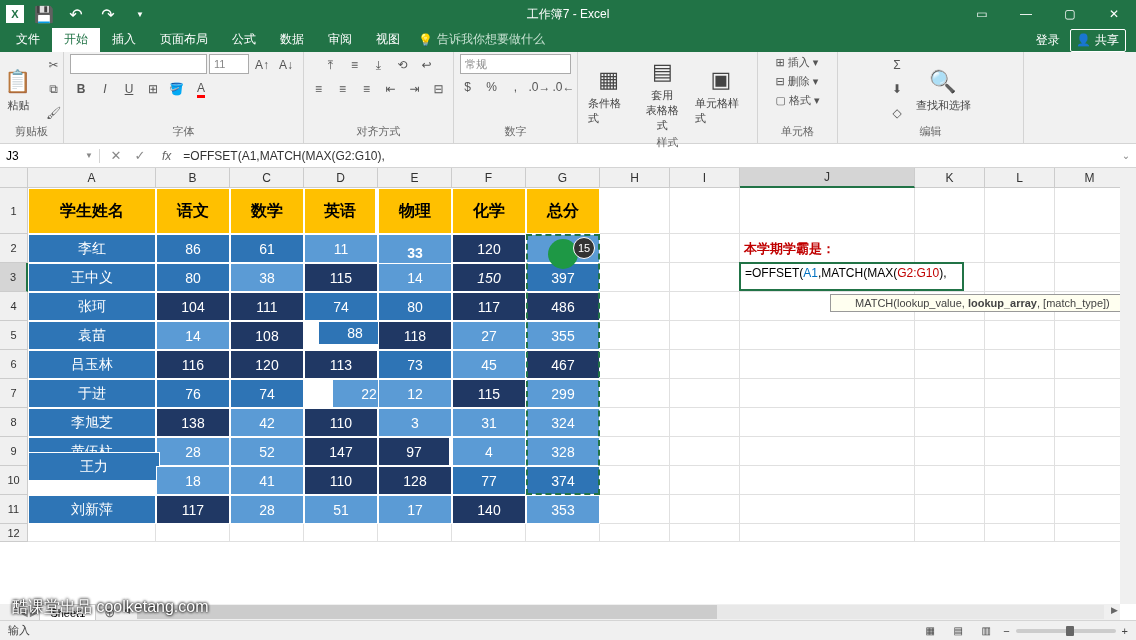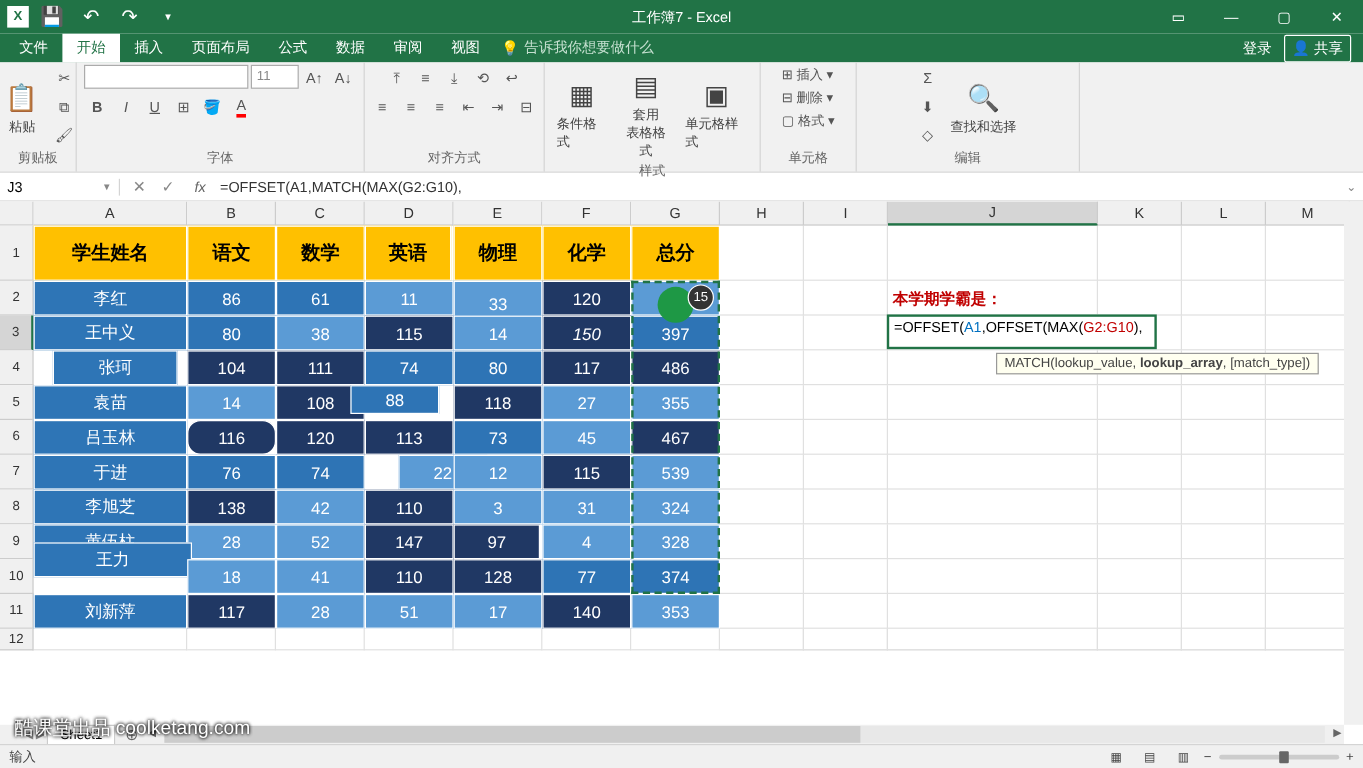--- a/index.html
+++ b/index.html
@@ -64,21 +64,21 @@
 .c-light { background: #5b9bd5; }
 
 
 .range-sel { position: absolute; border: 2px dashed #217346; pointer-events: none; }
 
 
 .formula-cell { position: absolute; border: 2px solid #217346; background: #fff; font-size: 12px; padding: 2px 4px; color: #333; }
 .formula-cell .fn { color: #000; }
 .formula-cell .ref { color: #0070c0; }
 .formula-cell .ref2 { color: #c00000; }
-.tooltip { position: absolute; background: #fffff0; border: 1px solid #999; font-size: 11px; padding: 2px 6px; color: #444; }
+.tooltip { position: absolute; background: #fffff0; border: 1px solid #999; font-size: 11px; padding: 2px 24px; color: #444; }
 .tooltip b { font-weight: bold; }
 
 .label-cell { position: absolute; color: #c00000; font-weight: bold; font-size: 13px; }
 
 
 .step-badge { position: absolute; width: 30px; height: 30px; border-radius: 50%; background: #1e9845; display: flex; align-items: center; justify-content: center; }
 .step-num { position: absolute; width: 22px; height: 22px; border-radius: 50%; background: #333; color: #fff; font-size: 11px; display: flex; align-items: center; justify-content: center; border: 1px solid #fff; }
 
 
 .hscroll { position: absolute; bottom: 0; left: 0; right: 16px; height: 16px; background: #f0f0f0; display: flex; align-items: center; }
@@ -188,20 +188,33 @@
       <div class="small-row">
         <div class="small-btn">≡</div>
         <div class="small-btn">≡</div>
         <div class="small-btn">≡</div>
         <div class="small-btn">⇤</div>
         <div class="small-btn">⇥</div>
         <div class="small-btn">⊟</div>
       </div>
     </div>
     <div class="group-label">对齐方式</div>
+  </div>
+  <div class="group" style="width:124px">
+    <div class="group-content stack" style="width:100%">
+      <div class="combo" style="width:100%">常规</div>
+      <div class="small-row">
+        <div class="small-btn">$</div>
+        <div class="small-btn">%</div>
+        <div class="small-btn">,</div>
+        <div class="small-btn">.0→</div>
+        <div class="small-btn">.0←</div>
+      </div>
+    </div>
+    <div class="group-label">数字</div>
   </div>
   <div class="group" style="width:180px">
     <div class="group-content">
       <div class="big-btn">
           <div class="big-btn-icon">▦</div>
           <span>条件格式</span>
         </div>
       <div class="big-btn">
           <div class="big-btn-icon">▤</div>
           <span style="white-space:pre-line;text-align:center">套用
@@ -289,58 +302,58 @@
       <div class="th" style="position: absolute; left: 128px; top: 0px; width: 74px; height: 46px;">语文</div>
       <div class="th" style="position: absolute; left: 202px; top: 0px; width: 74px; height: 46px;">数学</div>
       <div class="th" style="position: absolute; left: 276px; top: 0px; width: 72px; height: 46px;">英语</div>
       <div class="th" style="position: absolute; left: 350px; top: 0px; width: 74px; height: 46px;">物理</div>
       <div class="th" style="position: absolute; left: 424px; top: 0px; width: 74px; height: 46px;">化学</div>
       <div class="th" style="position: absolute; left: 498px; top: 0px; width: 74px; height: 46px;">总分</div>
       <div class="td-name" style="position: absolute; left: 0px; top: 46px; width: 128px; height: 29px;">李红</div>
       <div class="td-num c-mid" style="position: absolute; left: 128px; top: 46px; width: 74px; height: 29px;">86</div>
       <div class="td-num c-mid" style="position: absolute; left: 202px; top: 46px; width: 74px; height: 29px;">61</div>
       <div class="td-num c-light" style="position: absolute; left: 276px; top: 46px; width: 74px; height: 29px;">11</div>
-      <div class="td-num c-light" style="position: absolute; left: 350px; top: 46px; width: 74px; height: 37px;">33</div>
+      <div class="td-num c-light" style="position: absolute; left: 350px; top: 46px; width: 74px; height: 37px; font-weight: bold;">33</div>
       <div class="td-num c-dark" style="position: absolute; left: 424px; top: 46px; width: 74px; height: 29px;">120</div>
       <div class="td-num c-light" style="position: absolute; left: 498px; top: 46px; width: 74px; height: 29px;">311</div>
       <div class="td-name" style="position: absolute; left: 0px; top: 75px; width: 128px; height: 29px;">王中义</div>
       <div class="td-num c-mid" style="position: absolute; left: 128px; top: 75px; width: 74px; height: 29px;">80</div>
       <div class="td-num c-light" style="position: absolute; left: 202px; top: 75px; width: 74px; height: 29px;">38</div>
       <div class="td-num c-dark" style="position: absolute; left: 276px; top: 75px; width: 74px; height: 29px;">115</div>
       <div class="td-num c-light" style="position: absolute; left: 350px; top: 75px; width: 74px; height: 29px;">14</div>
       <div class="td-num c-dark" style="position: absolute; left: 424px; top: 75px; width: 74px; height: 29px; font-style: italic;">150</div>
       <div class="td-num c-mid" style="position: absolute; left: 498px; top: 75px; width: 74px; height: 29px;">397</div>
-      <div class="td-name" style="position: absolute; left: 16px; top: 104px; width: 104px; height: 29px;">张珂</div>
+      <div class="td-name" style="position: absolute; left: 0px; top: 104px; width: 128px; height: 29px;">张珂</div>
       <div class="td-num c-dark" style="position: absolute; left: 128px; top: 104px; width: 74px; height: 29px;">104</div>
       <div class="td-num c-dark" style="position: absolute; left: 202px; top: 104px; width: 74px; height: 29px;">111</div>
       <div class="td-num c-mid" style="position: absolute; left: 276px; top: 104px; width: 74px; height: 29px;">74</div>
       <div class="td-num c-mid" style="position: absolute; left: 350px; top: 104px; width: 74px; height: 29px;">80</div>
       <div class="td-num c-dark" style="position: absolute; left: 424px; top: 104px; width: 74px; height: 29px;">117</div>
       <div class="td-num c-dark" style="position: absolute; left: 498px; top: 104px; width: 74px; height: 29px;">486</div>
       <div class="td-name" style="position: absolute; left: 0px; top: 133px; width: 128px; height: 29px;">袁苗</div>
       <div class="td-num c-light" style="position: absolute; left: 128px; top: 133px; width: 74px; height: 29px;">14</div>
       <div class="td-num c-dark" style="position: absolute; left: 202px; top: 133px; width: 74px; height: 29px;">108</div>
-      <div class="td-num c-mid" style="position: absolute; left: 264px; top: 133px; width: 74px; height: 24px;">88</div>
+      <div class="td-num c-mid" style="position: absolute; left: 290px; top: 133px; width: 74px; height: 24px;">88</div>
       <div class="td-num c-dark" style="position: absolute; left: 350px; top: 133px; width: 74px; height: 29px;">118</div>
       <div class="td-num c-light" style="position: absolute; left: 424px; top: 133px; width: 74px; height: 29px;">27</div>
       <div class="td-num c-light" style="position: absolute; left: 498px; top: 133px; width: 74px; height: 29px;">355</div>
       <div class="td-name" style="position: absolute; left: 0px; top: 162px; width: 128px; height: 29px;">吕玉林</div>
-      <div class="td-num c-dark" style="position: absolute; left: 128px; top: 162px; width: 74px; height: 29px; border-radius: 11px;">116</div>
+      <div class="td-num c-dark" style="position: absolute; left: 128px; top: 162px; width: 74px; height: 29px;">116</div>
       <div class="td-num c-dark" style="position: absolute; left: 202px; top: 162px; width: 74px; height: 29px;">120</div>
       <div class="td-num c-dark" style="position: absolute; left: 276px; top: 162px; width: 74px; height: 29px;">113</div>
       <div class="td-num c-mid" style="position: absolute; left: 350px; top: 162px; width: 74px; height: 29px;">73</div>
       <div class="td-num c-light" style="position: absolute; left: 424px; top: 162px; width: 74px; height: 29px;">45</div>
       <div class="td-num c-dark" style="position: absolute; left: 498px; top: 162px; width: 74px; height: 29px;">467</div>
       <div class="td-name" style="position: absolute; left: 0px; top: 191px; width: 128px; height: 29px;">于进</div>
       <div class="td-num c-mid" style="position: absolute; left: 128px; top: 191px; width: 74px; height: 29px;">76</div>
       <div class="td-num c-mid" style="position: absolute; left: 202px; top: 191px; width: 74px; height: 29px;">74</div>
       <div class="td-num c-light" style="position: absolute; left: 276px; top: 191px; width: 74px; height: 29px; margin-left: 28px;">22</div>
       <div class="td-num c-light" style="position: absolute; left: 350px; top: 191px; width: 74px; height: 29px;">12</div>
       <div class="td-num c-dark" style="position: absolute; left: 424px; top: 191px; width: 74px; height: 29px;">115</div>
-      <div class="td-num c-light" style="position: absolute; left: 498px; top: 191px; width: 74px; height: 29px;">539</div>
+      <div class="td-num c-light" style="position: absolute; left: 498px; top: 191px; width: 74px; height: 29px;">299</div>
       <div class="td-name" style="position: absolute; left: 0px; top: 220px; width: 128px; height: 29px;">李旭芝</div>
       <div class="td-num c-dark" style="position: absolute; left: 128px; top: 220px; width: 74px; height: 29px;">138</div>
       <div class="td-num c-light" style="position: absolute; left: 202px; top: 220px; width: 74px; height: 29px;">42</div>
       <div class="td-num c-dark" style="position: absolute; left: 276px; top: 220px; width: 74px; height: 29px;">110</div>
       <div class="td-num c-light" style="position: absolute; left: 350px; top: 220px; width: 74px; height: 29px;">3</div>
       <div class="td-num c-light" style="position: absolute; left: 424px; top: 220px; width: 74px; height: 29px;">31</div>
       <div class="td-num c-light" style="position: absolute; left: 498px; top: 220px; width: 74px; height: 29px;">324</div>
       <div class="td-name" style="position: absolute; left: 0px; top: 249px; width: 128px; height: 29px;">黄伍柱</div>
       <div class="td-num c-light" style="position: absolute; left: 128px; top: 249px; width: 74px; height: 29px;">28</div>
       <div class="td-num c-light" style="position: absolute; left: 202px; top: 249px; width: 74px; height: 29px;">52</div>
@@ -450,21 +463,21 @@
     </div>
 
   <div class="range-sel" id="range-sel" style="left: 526px; top: 66px; width: 74px; height: 261px;"></div>
 
   <div class="step-badge" id="step-badge" style="left: 548px; top: 71px;"></div>
   <div class="step-num" id="step-num" style="left: 573px; top: 69px;">15</div>
 
   <div class="label-cell" id="label-j2" style="left: 744px; top: 72px;">本学期学霸是：</div>
 
   <div class="formula-cell" id="formula-cell" style="left: 739px; top: 94px; min-width: 225px; height: 29px;">
-    <span class="fn">=OFFSET(</span><span class="ref">A1</span><span class="fn">,OFFSET(MAX(</span><span class="ref2">G2:G10</span><span class="fn">),</span>
+    <span class="fn">=OFFSET(</span><span class="ref">A1</span><span class="fn">,MATCH(MAX(</span><span class="ref2">G2:G10</span><span class="fn">),</span>
   </div>
   <div class="tooltip" id="tooltip" style="left: 830px; top: 126px;">
     <span>MATCH(lookup_value, </span><b>lookup_array</b><span>, [match_type])</span>
   </div>
 
   <div class="vscroll"></div>
   <div class="hscroll">
     <div class="sheet-tabs">
       <span style="color:#888;font-size:10px">◀</span>
       <span style="color:#888;font-size:10px">▶</span>

